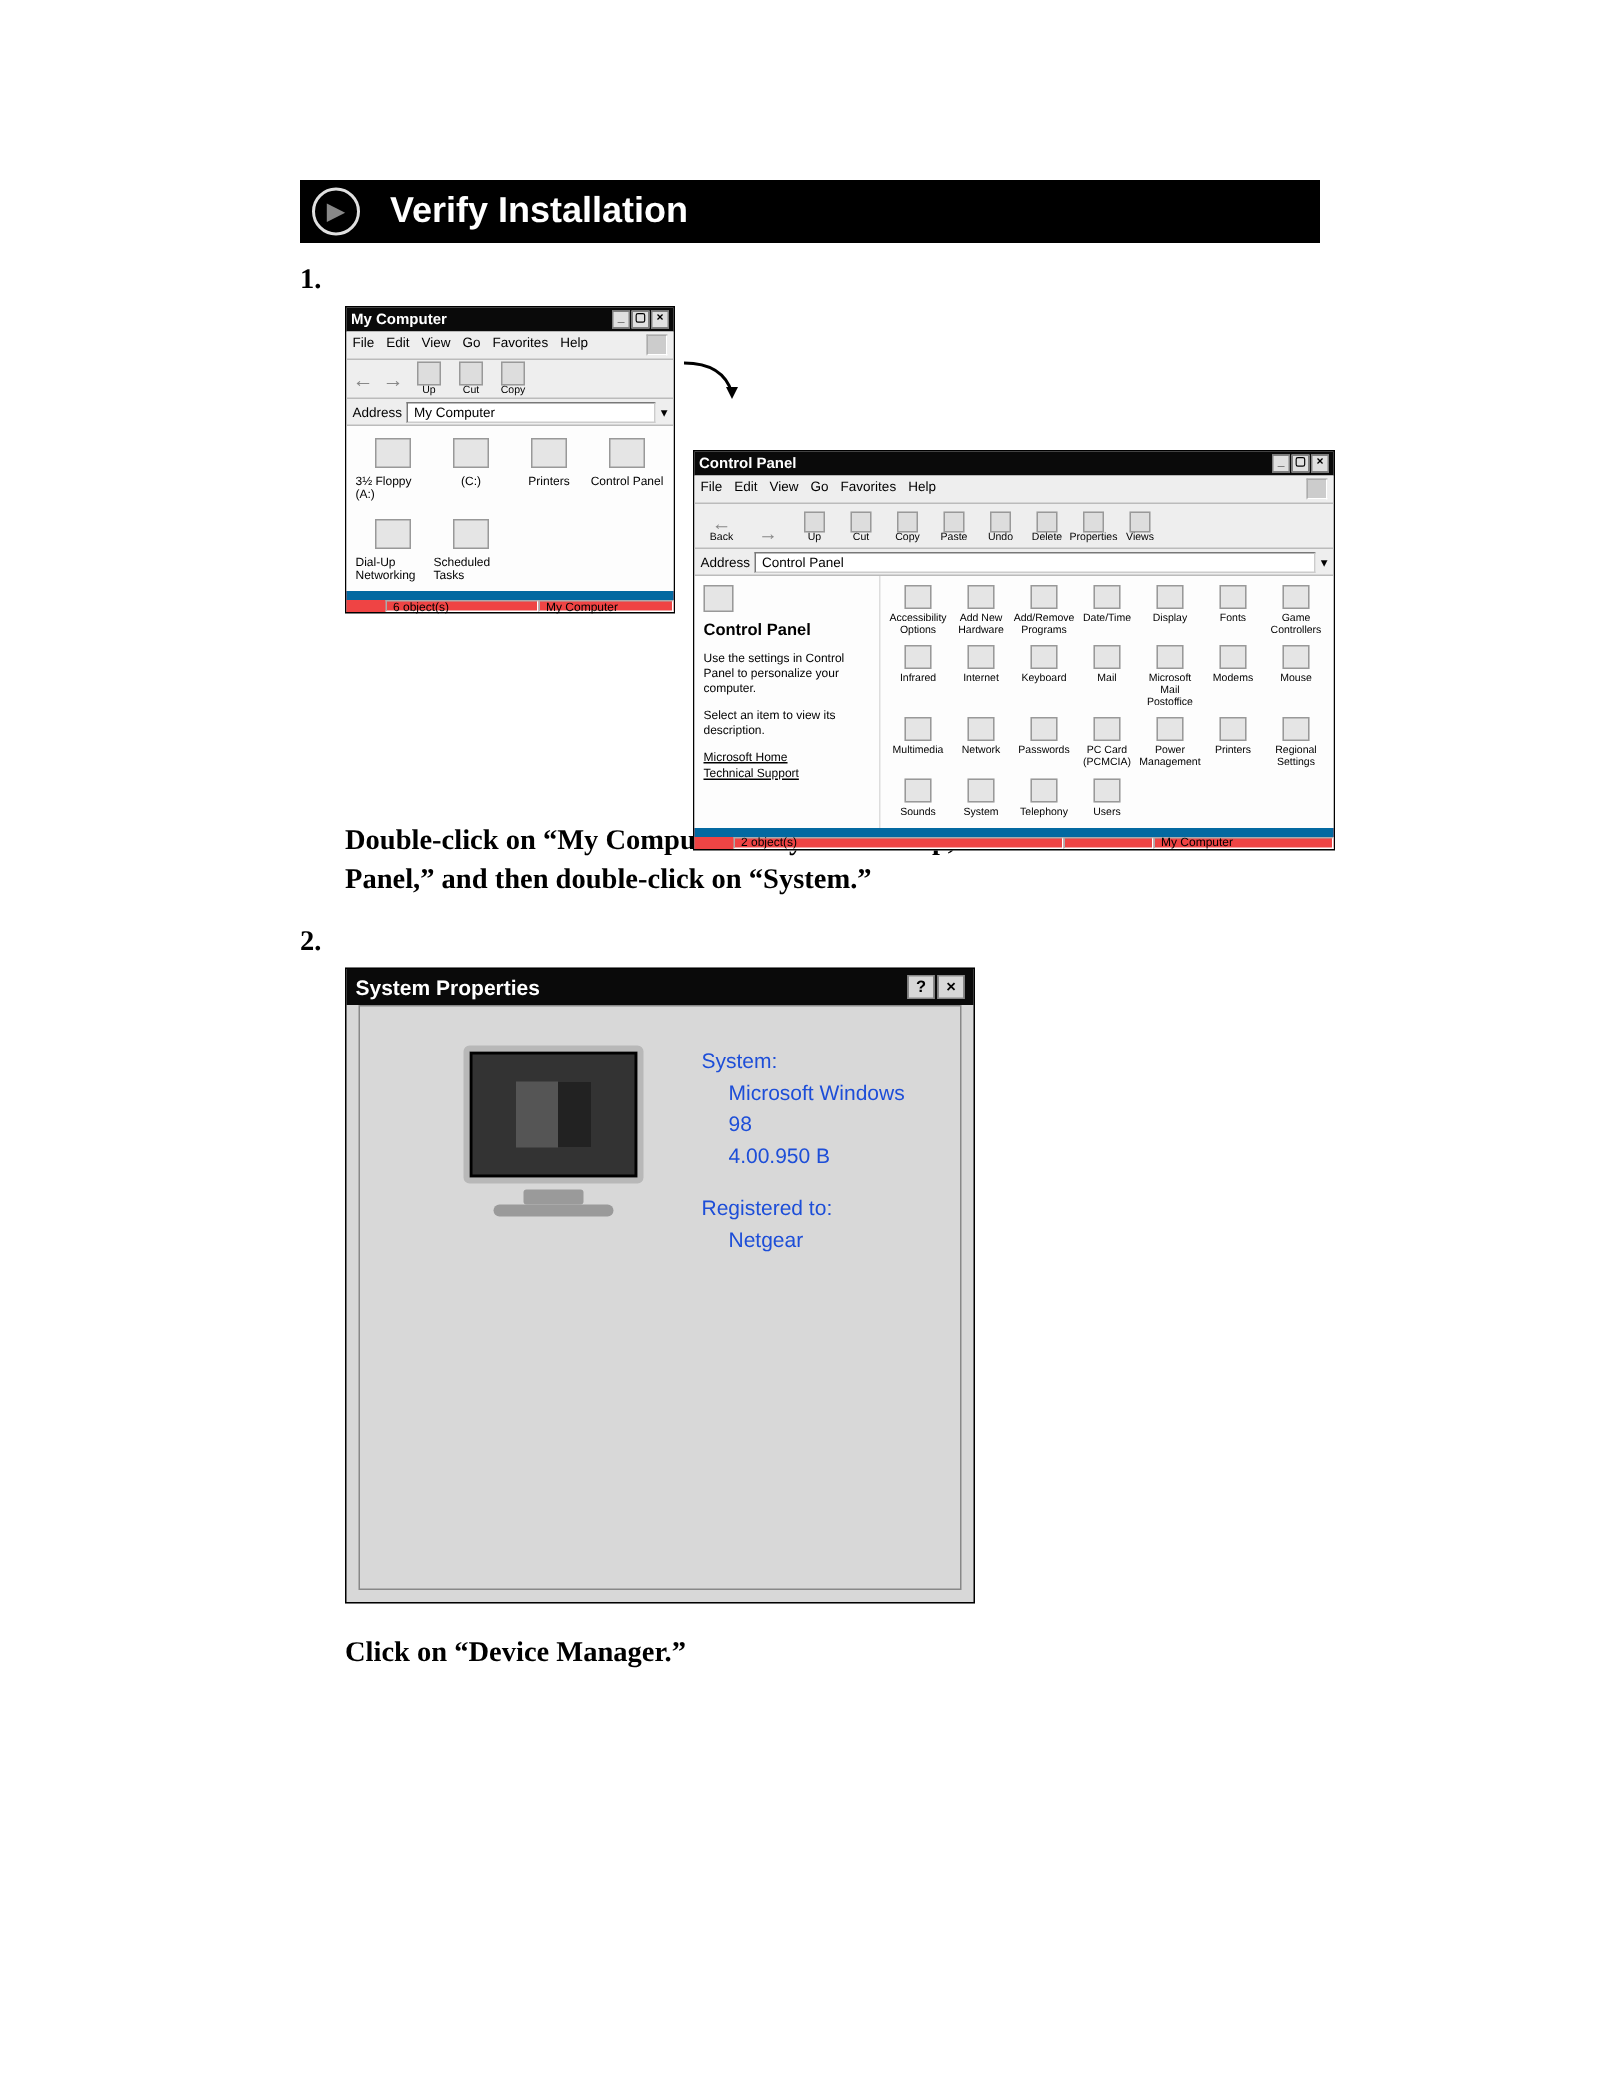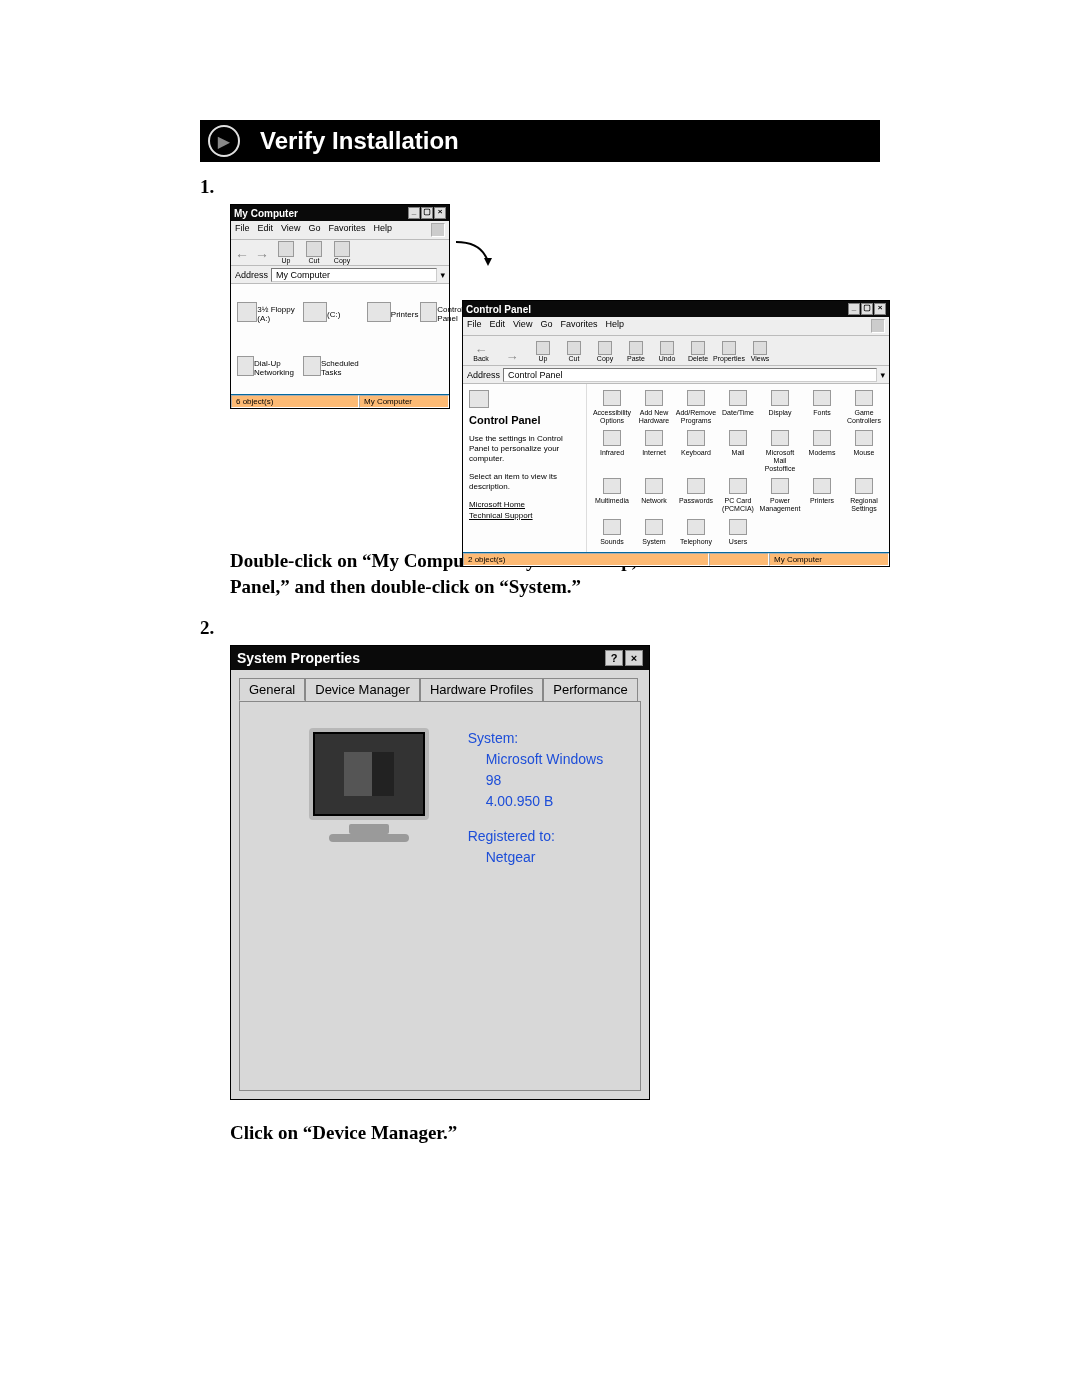--- a/index.html
+++ b/index.html
@@ -134,31 +134,32 @@
   .icon-area {
     background: #fdfdfd;
     padding: 8px 6px 4px 6px;
     display: grid;
     grid-template-columns: repeat(4, 1fr);
     row-gap: 10px;
     column-gap: 2px;
     min-height: 110px;
   }
   .desk-icon {
-    display: flex; flex-direction: row; align-items: center;
+    display: flex; flex-direction: column; align-items: center;
     font-size: 8px;
   }
   .desk-icon .ico {
     width: 24px; height: 20px; background: #e5e5e5; border: 1px solid #999;
     margin-bottom: 4px;
   }
   .statusbar {
-    display: flex; font-size: 8px; background: #fdba74;
-    border-top: 1px solid #0369a1;
+    display: flex; font-size: 8px; background: #ef4444;
+    border-top: 6px solid #0369a1;
     height: 14px;
+    padding-left: 26px;
   }
   .statusbar .cell {
     border: 1px inset #fff; padding: 0 4px; display:flex; align-items:center;
   }
   
   .curve-arrow {
     position: absolute;
     left: 224px; top: 36px;
     width: 40px; height: 28px;
   }
@@ -602,26 +603,20 @@
     <div class="step-num">2.</div>
   </div>
 
   <div class="sysprops">
     <div class="sp-title">
       <span>System Properties</span>
       <span class="spacer"></span>
       <span class="btn">?</span>
       <span class="btn">×</span>
     </div>
-    <div class="tabs">
-      <div class="tab active">General</div>
-      <div class="tab">Device Manager</div>
-      <div class="tab">Hardware Profiles</div>
-      <div class="tab">Performance</div>
-    </div>
     <div class="tab-body">
       <div class="monitor">
         <div class="screen">
             <div class="flag"></div>
           </div>
         <div class="stand"></div>
         <div class="base"></div>
       </div>
       <div class="sys-info">
         <div class="lbl">System:</div>

